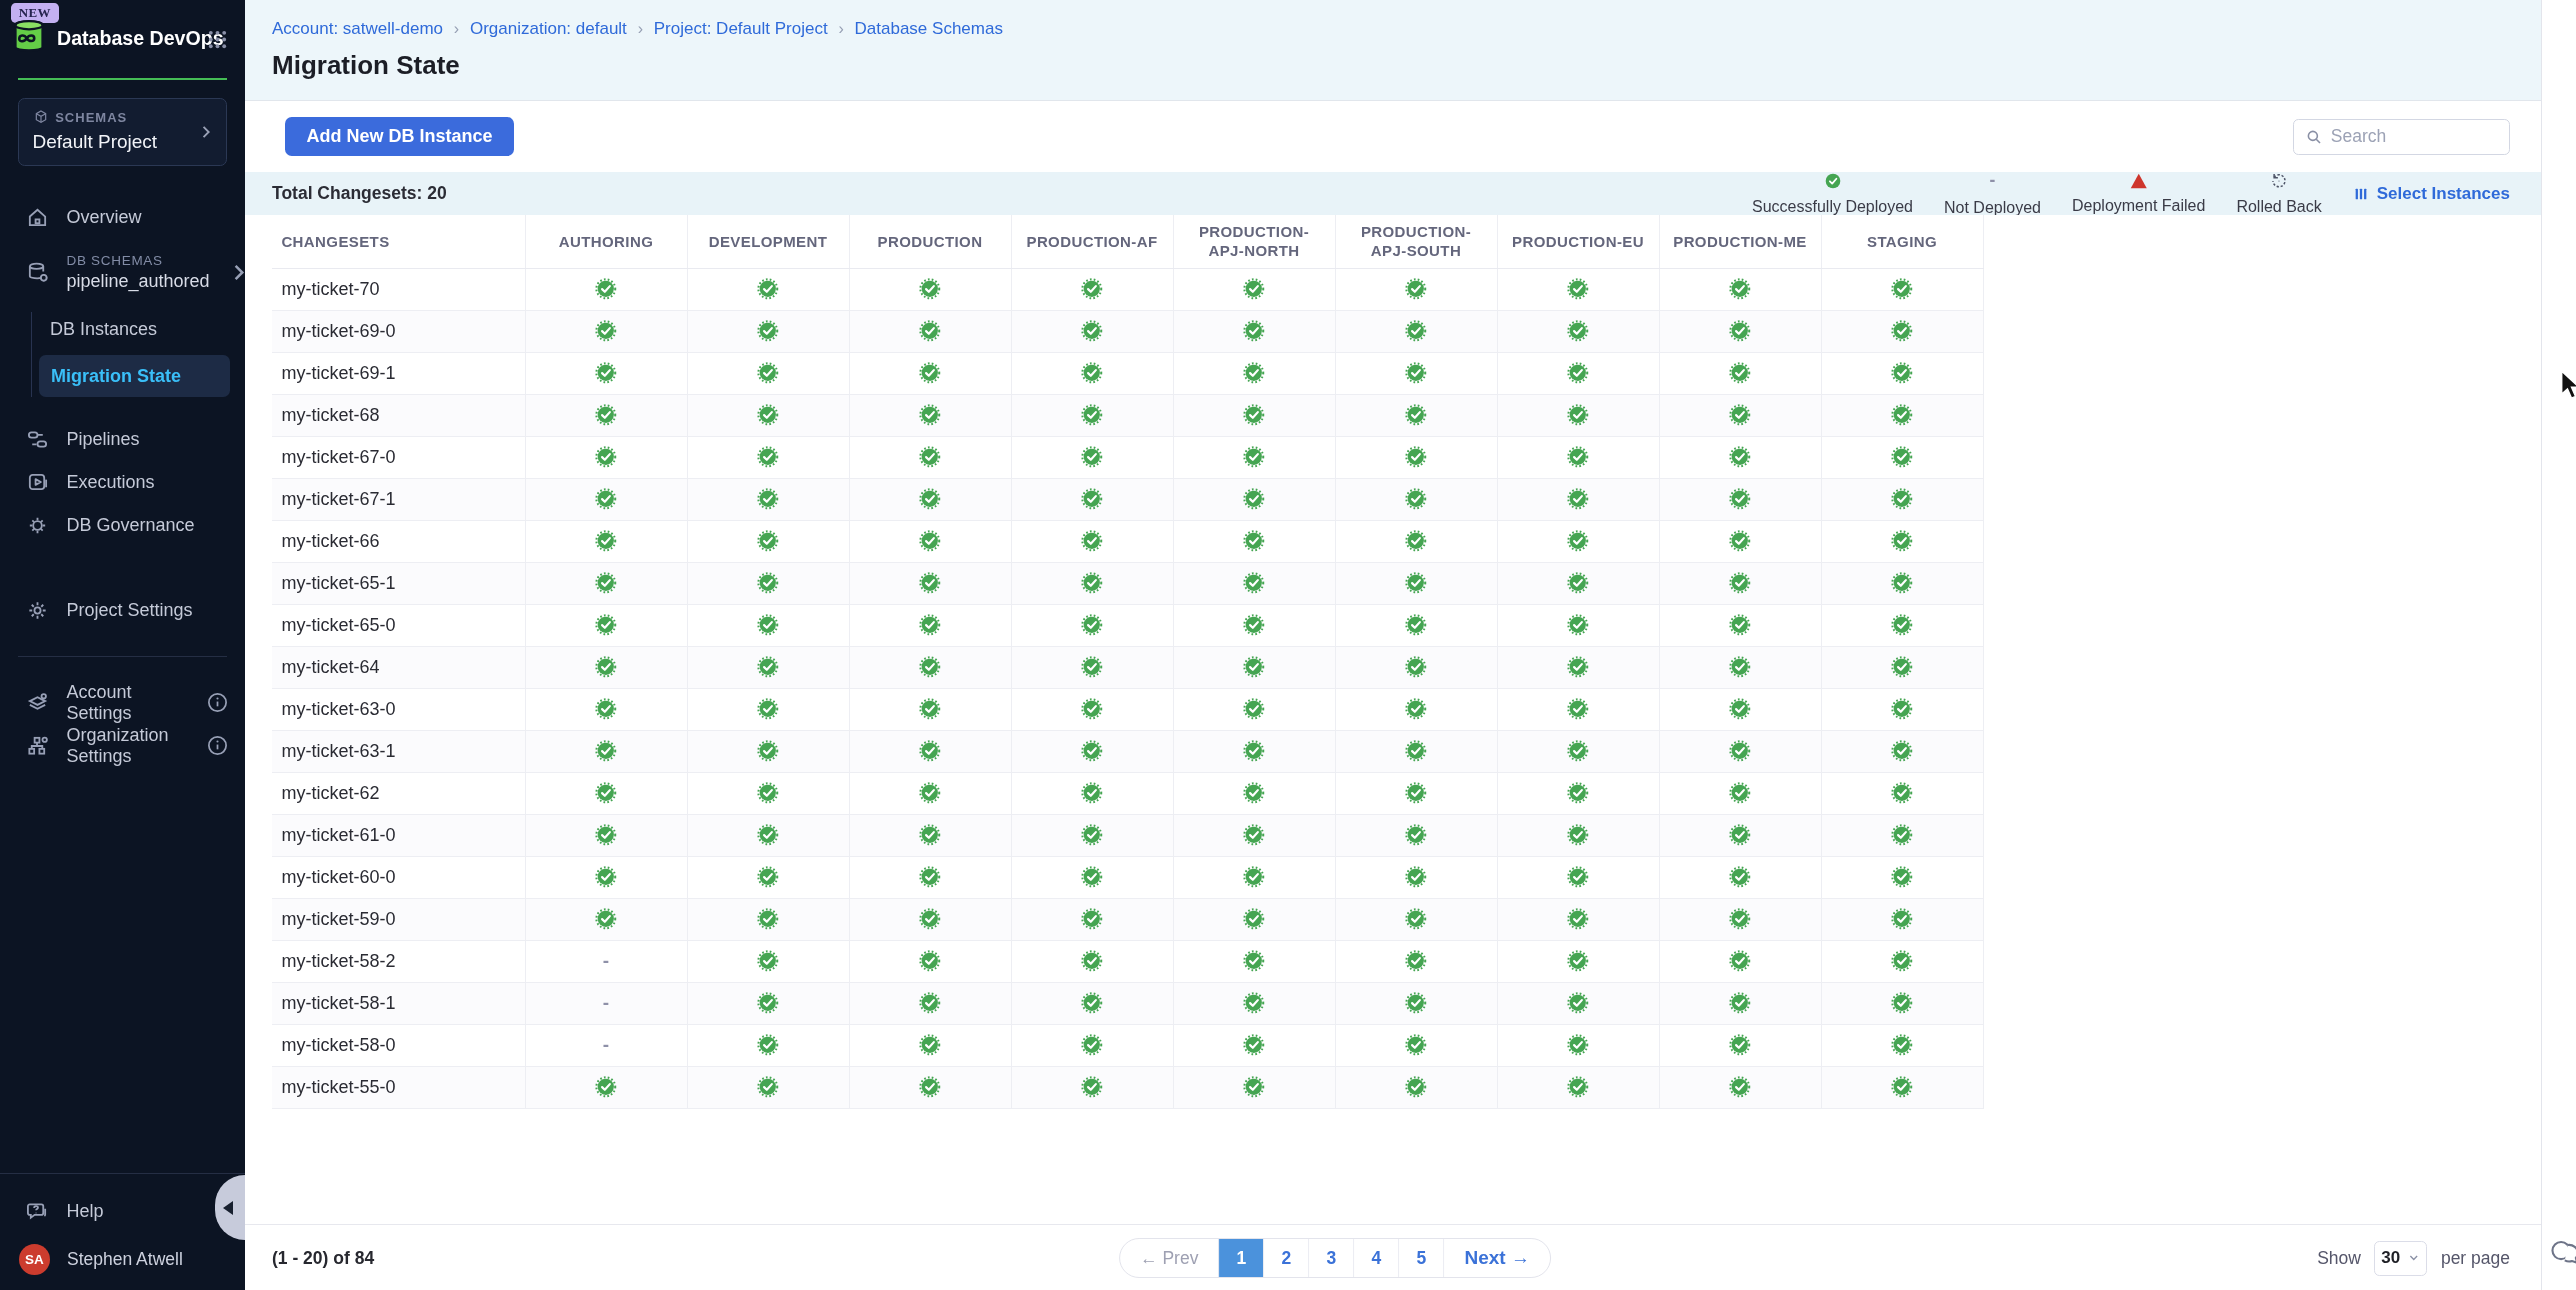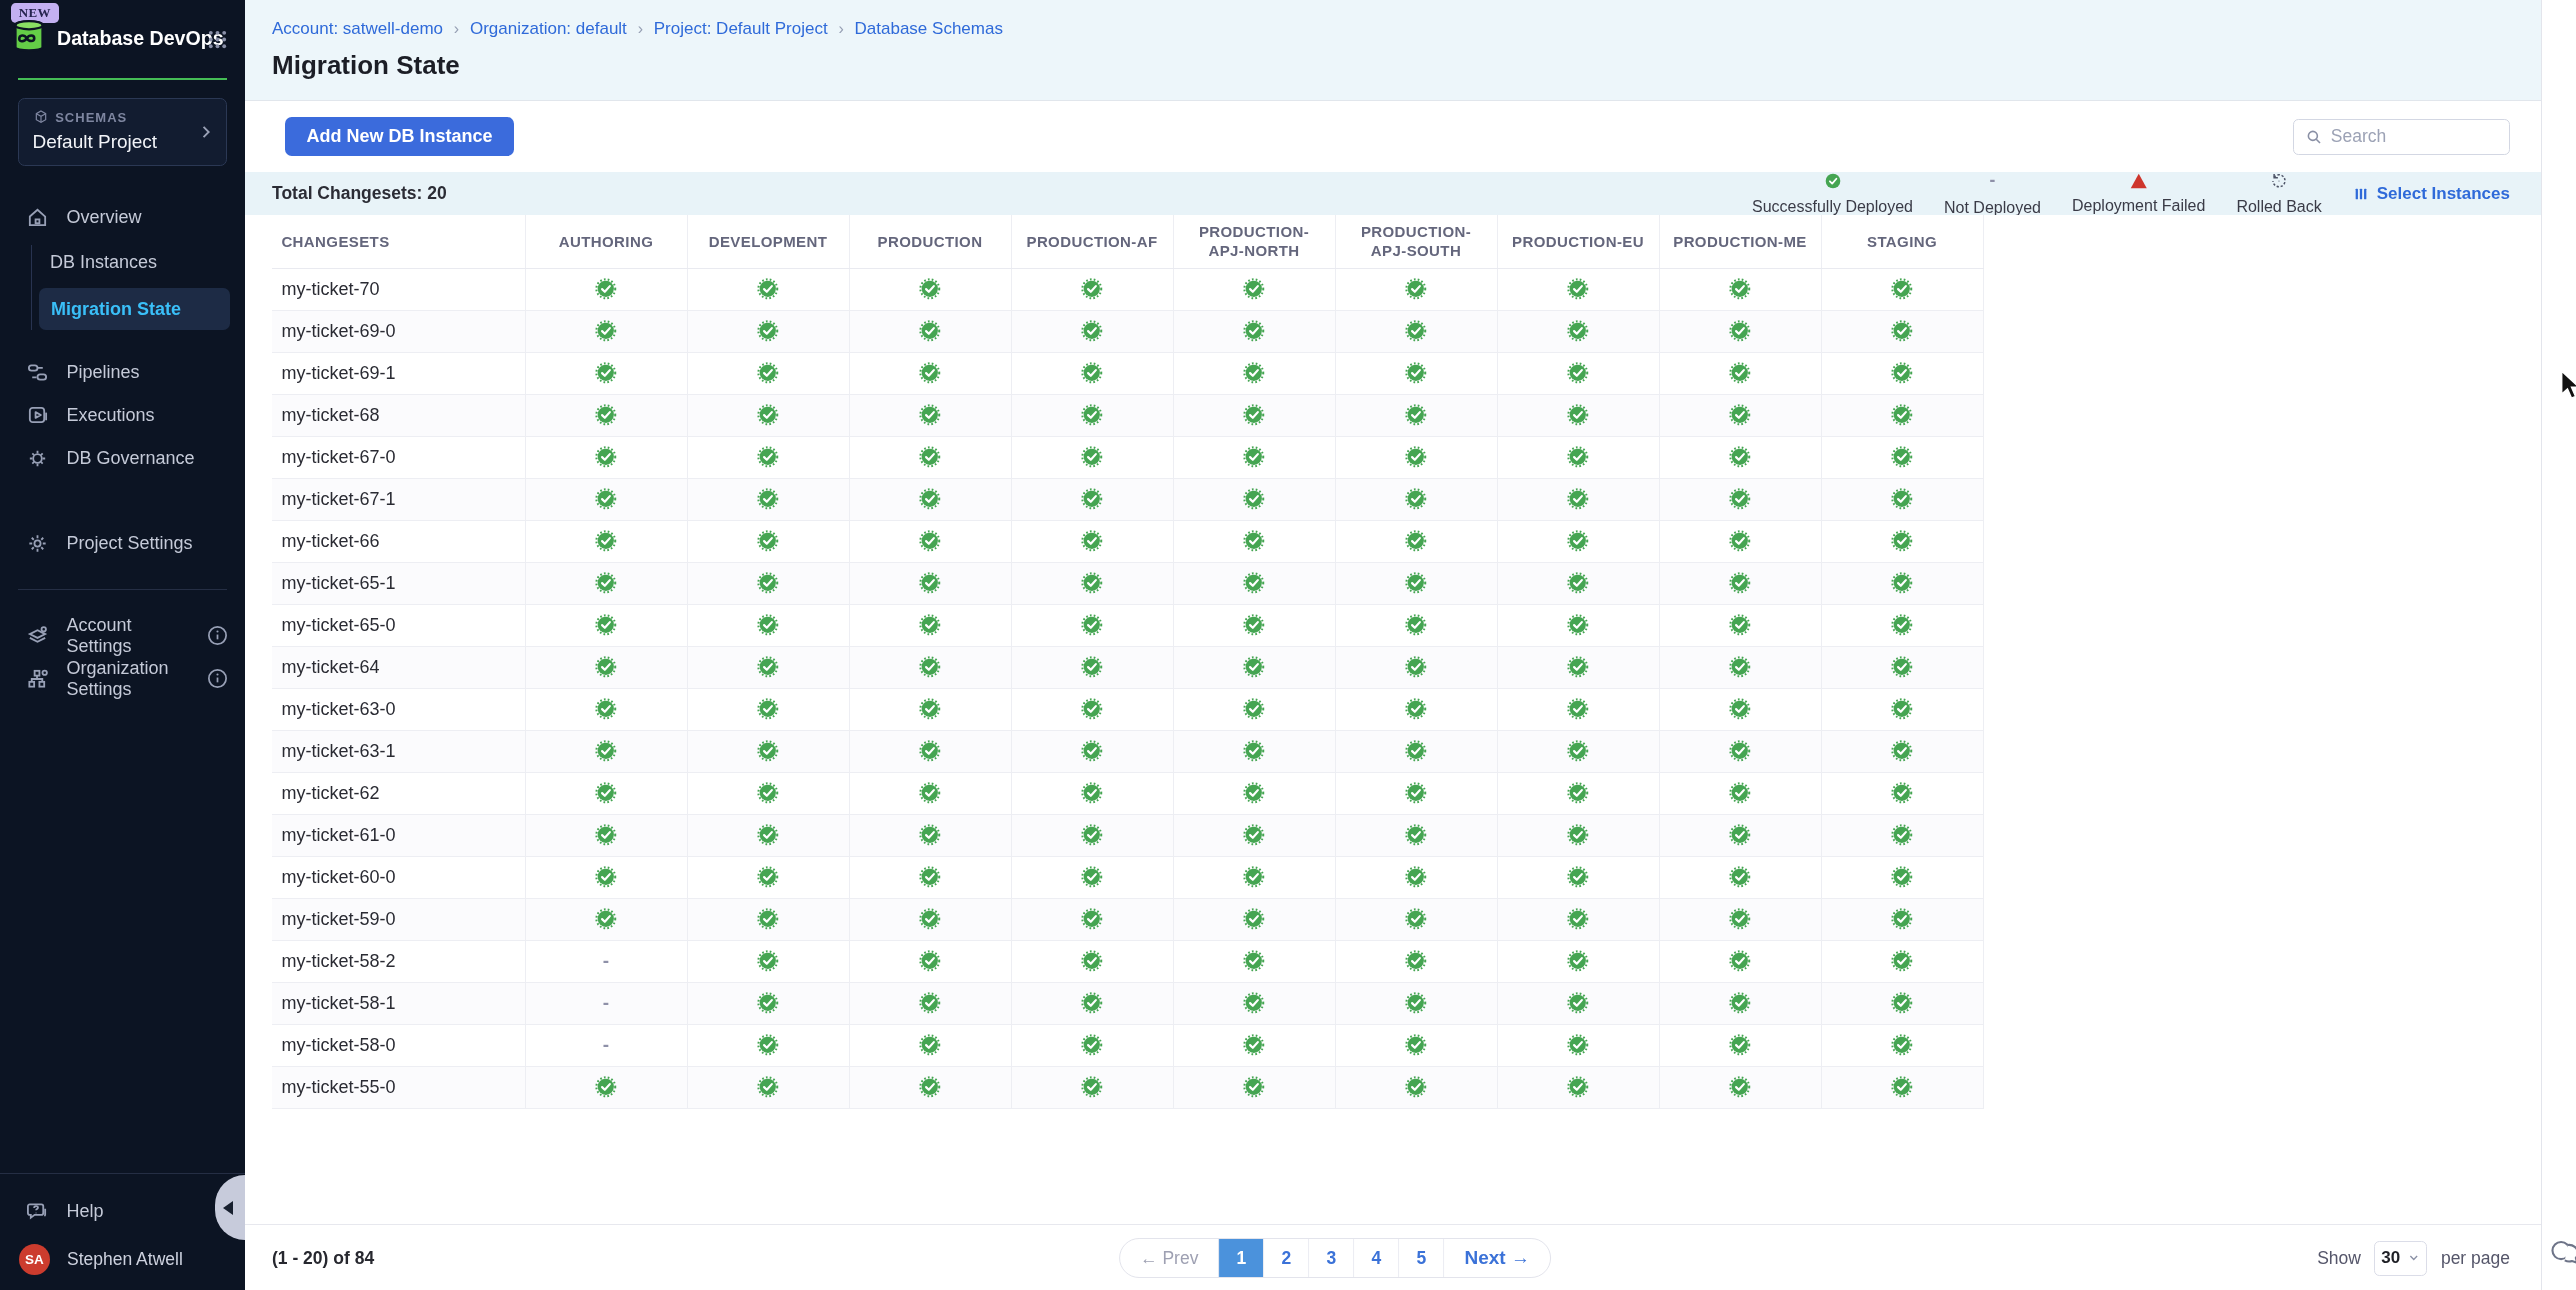--- a/index.html
+++ b/index.html
@@ -136,20 +136,35 @@
 
   <nav class="nav">
     <div class="nav-item">
       <svg viewBox="0 0 24 24" fill="none" stroke="currentColor" stroke-width="1.9">
           <path d="M4 11 L12 4 L20 11 V20 H4 Z"></path>
           <rect x="10" y="14" width="4" height="4"></rect>
         </svg>
       <span>Overview</span>
     </div>
 
+    <div class="nav-item nav-item-schemas">
+      <svg viewBox="0 0 24 24" fill="none" stroke="currentColor" stroke-width="1.9">
+        <ellipse cx="11" cy="5.5" rx="7" ry="2.8"></ellipse>
+          <path d="M4 5.5 V16 c0 2 9 2.6 12 1.4 M18 5.5 V11"></path>
+          <circle cx="18.5" cy="17.5" r="3"></circle>
+          <path d="M18.5 13.5 v1 M18.5 20.5 v1 M14.8 17.5 h1 M21.2 17.5 h1"></path>
+      </svg>
+      <span class="schemas-text">
+        <span class="schemas-label">DB SCHEMAS</span>
+        <span class="schemas-value">pipeline_authored</span>
+      </span>
+      <svg class="schemas-chevron" viewBox="0 0 24 24" fill="none" stroke="currentColor" stroke-width="2.6">
+          <path d="M9 5 l7 7 -7 7"></path>
+        </svg>
+    </div>
 
     <div class="subtree">
       <div class="sub-item">
           <span>DB Instances</span>
         </div>
       <div class="sub-item sub-item-active">
           <span>Migration State</span>
         </div>
     </div>
 

